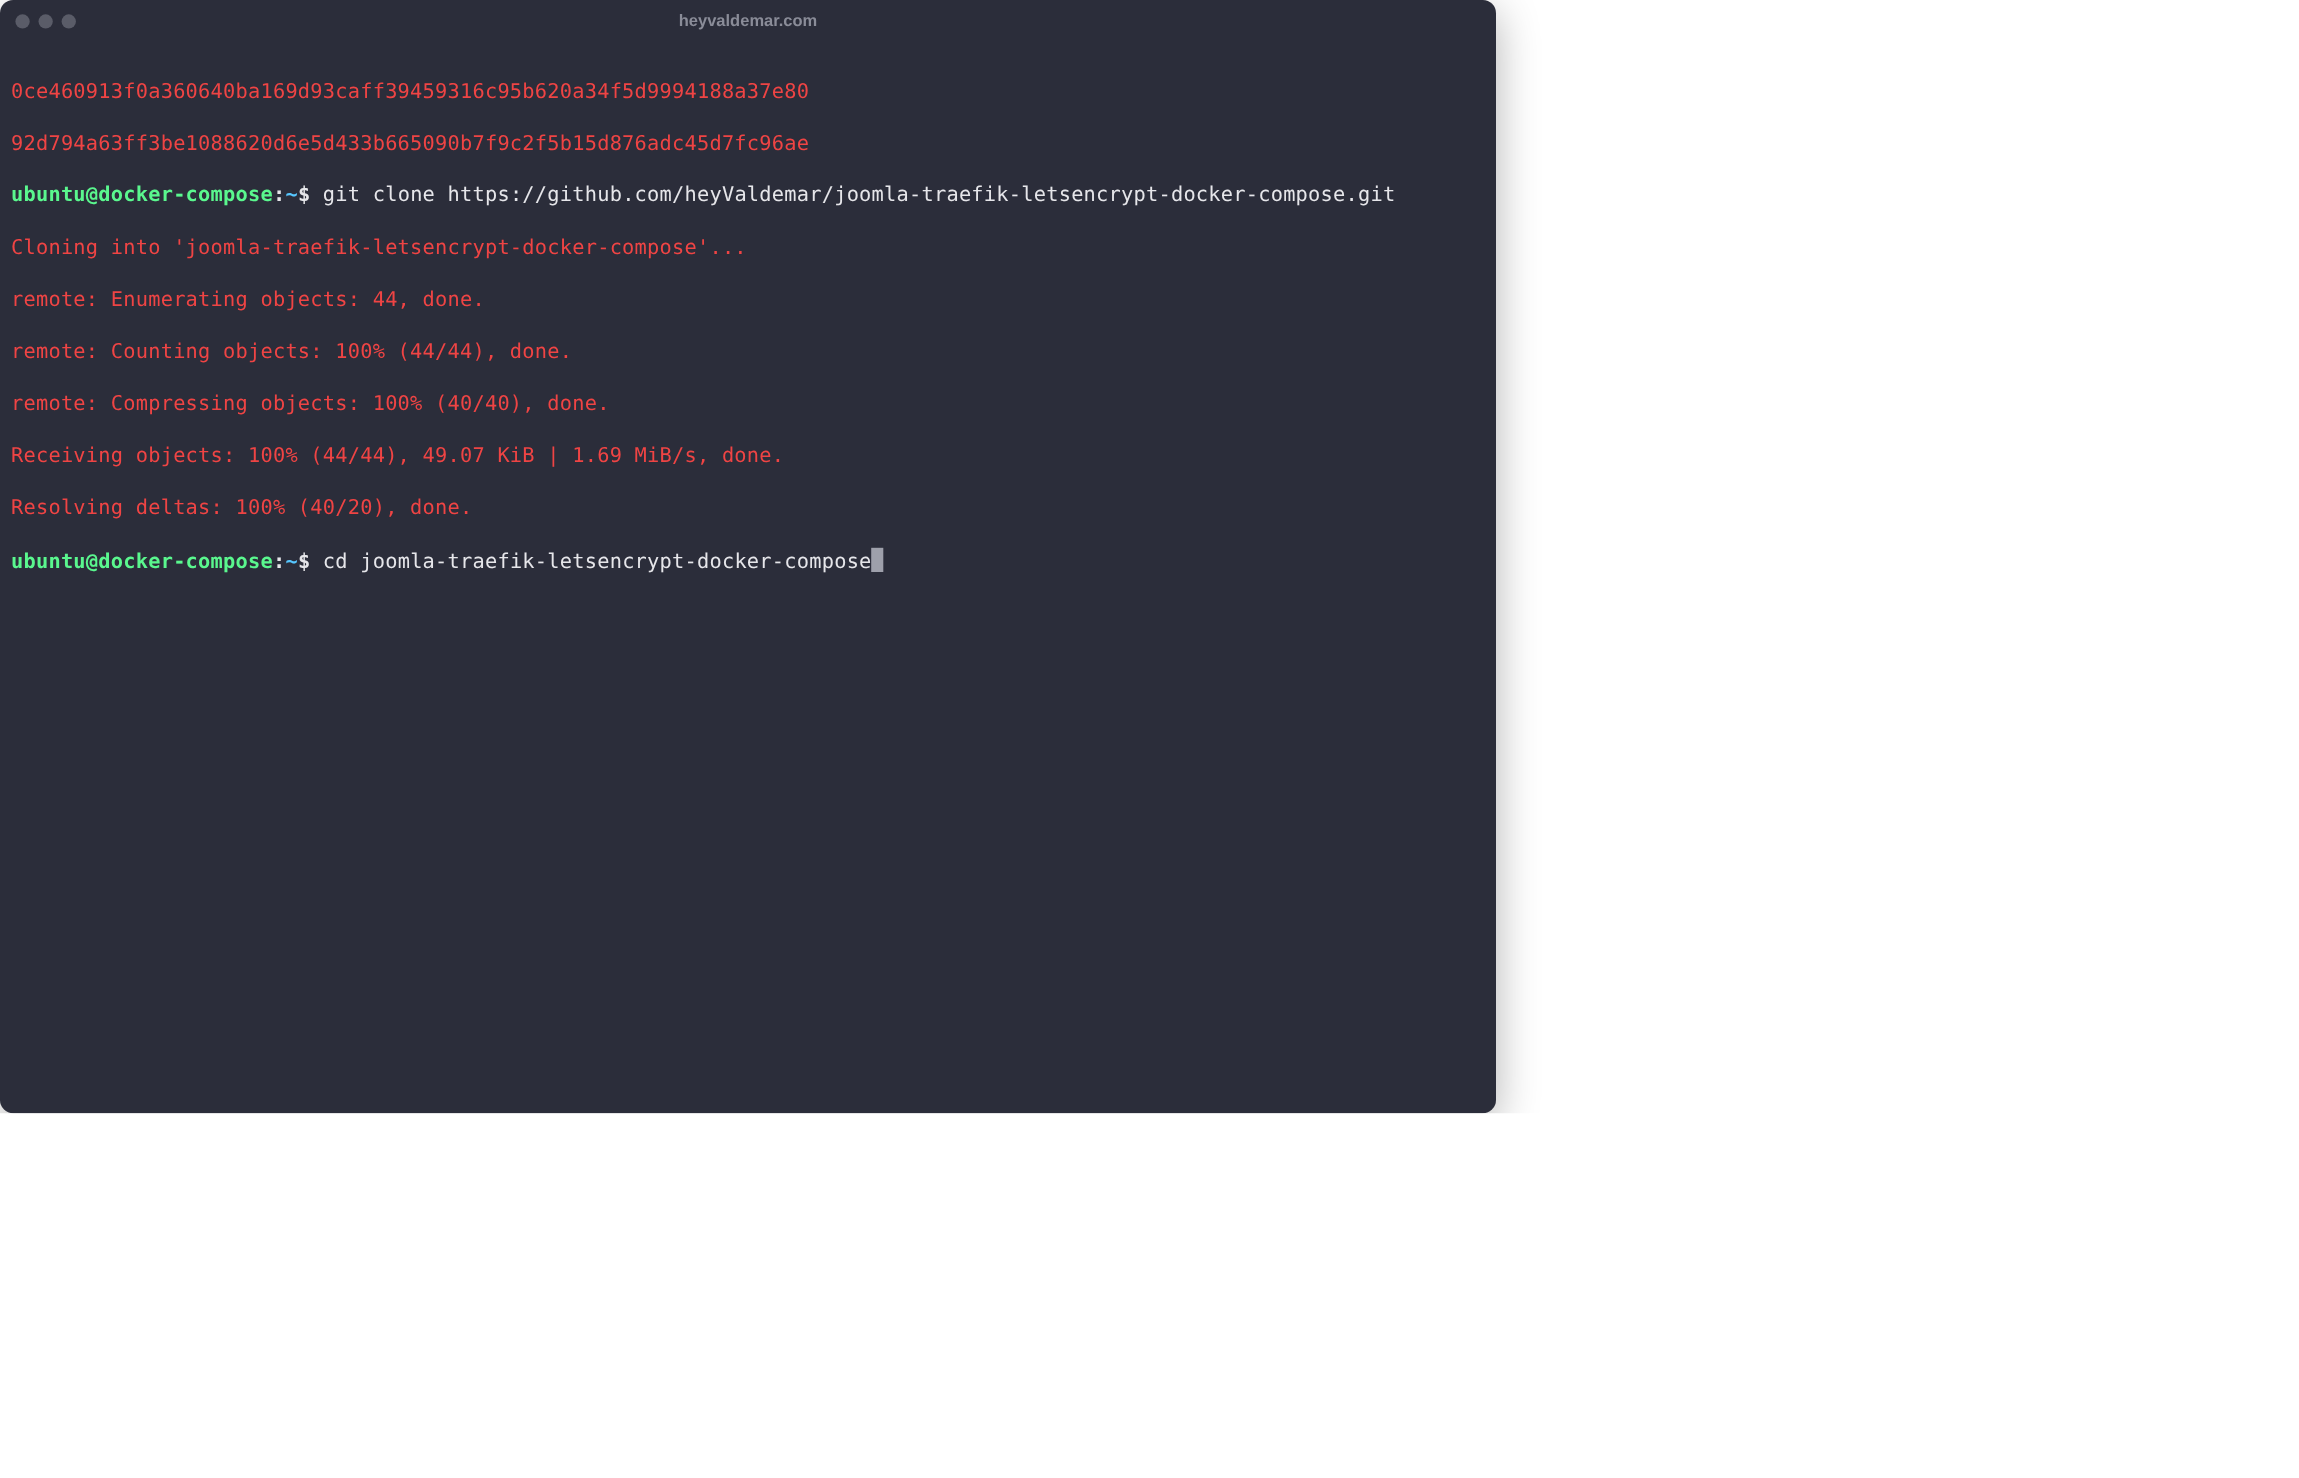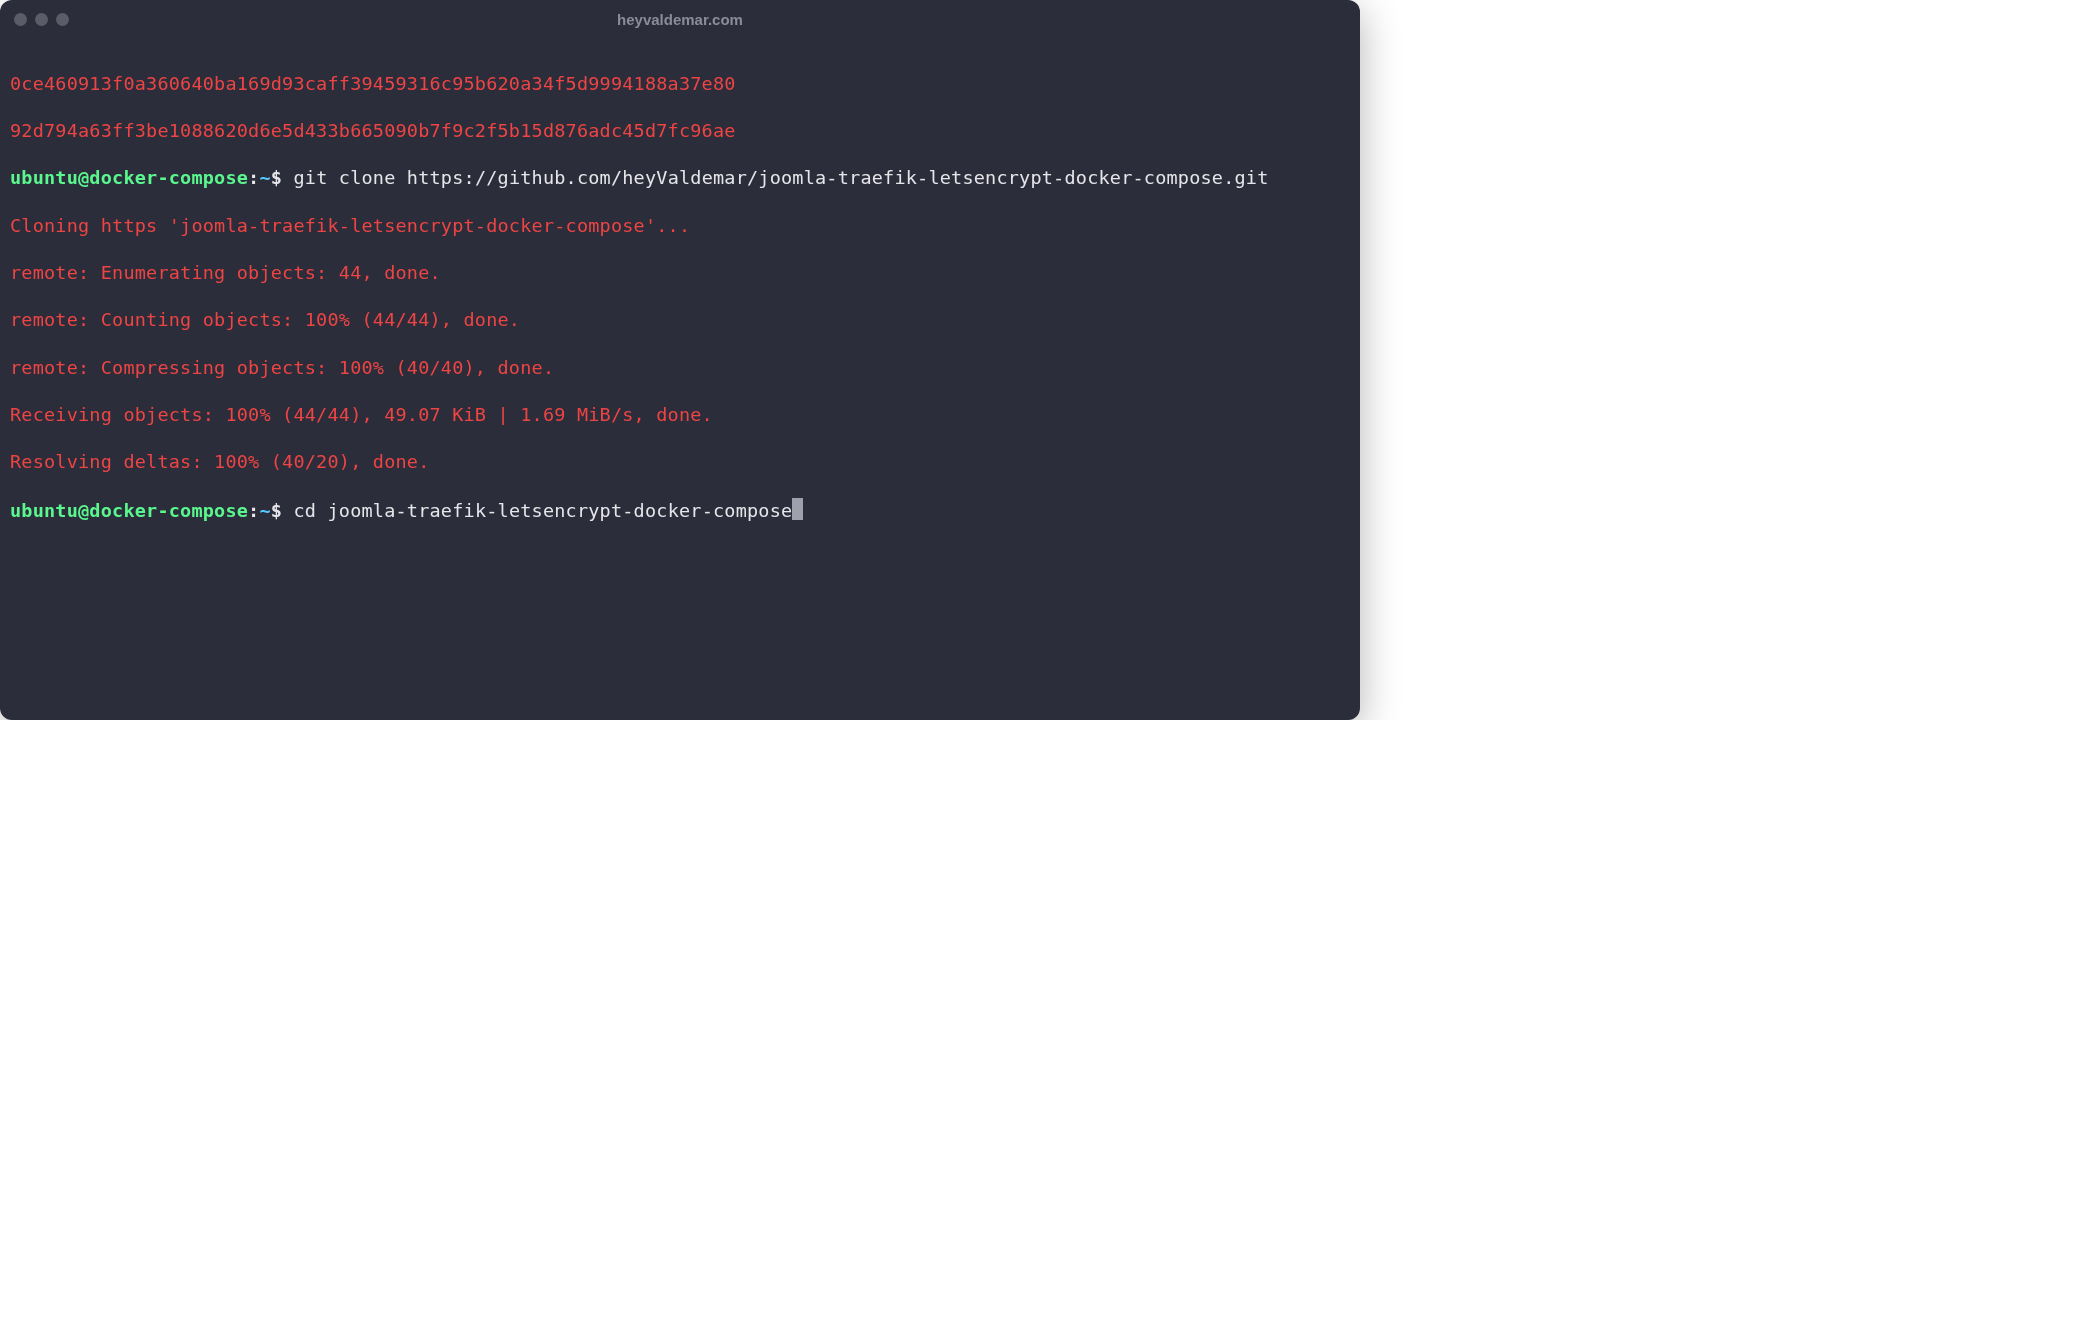--- a/index.html
+++ b/index.html
@@ -7,21 +7,21 @@
       padding: 0;
       box-sizing: border-box;
     }
     body {
       background: #ffffff;
       padding: 0;
       font-family: "SF Mono", "Menlo", "Monaco", "Consolas", monospace;
     }
     .terminal-window {
       width: 1360px;
-      height: 720px;
+      height: 1012px;
       background: #2b2d3a;
       border-radius: 12px;
       overflow: hidden;
       position: relative;
       box-shadow: 0 10px 40px rgba(0,0,0,0.3);
     }
     .titlebar {
       height: 38px;
       display: flex;
       align-items: center;
@@ -102,21 +102,21 @@
       <div class="control-dot"></div>
       <div class="control-dot"></div>
     </div>
     <div class="title">heyvaldemar.com</div>
   </div>
 
   <div class="terminal-body">
 <span class="line out">0ce460913f0a360640ba169d93caff39459316c95b620a34f5d9994188a37e80</span>
 <span class="line out">92d794a63ff3be1088620d6e5d433b665090b7f9c2f5b15d876adc45d7fc96ae</span>
 <span class="line"><span class="user-host">ubuntu@docker-compose</span><span class="colon">:</span><span class="tilde">~</span><span class="dollar">$</span><span class="cmd"> git clone https://github.com/heyValdemar/joomla-traefik-letsencrypt-docker-compose.git</span></span>
-<span class="line out">Cloning https 'joomla-traefik-letsencrypt-docker-compose'...</span>
+<span class="line out">Cloning into 'joomla-traefik-letsencrypt-docker-compose'...</span>
 <span class="line out">remote: Enumerating objects: 44, done.</span>
 <span class="line out">remote: Counting objects: 100% (44/44), done.</span>
 <span class="line out">remote: Compressing objects: 100% (40/40), done.</span>
 <span class="line out">Receiving objects: 100% (44/44), 49.07 KiB | 1.69 MiB/s, done.</span>
 <span class="line out">Resolving deltas: 100% (40/20), done.</span>
 <span class="line"><span class="user-host">ubuntu@docker-compose</span><span class="colon">:</span><span class="tilde">~</span><span class="dollar">$</span><span class="cmd"> cd joomla-traefik-letsencrypt-docker-compose</span><span class="cursor"></span></span>
   </div>
 </div>
 
 </body></html>

